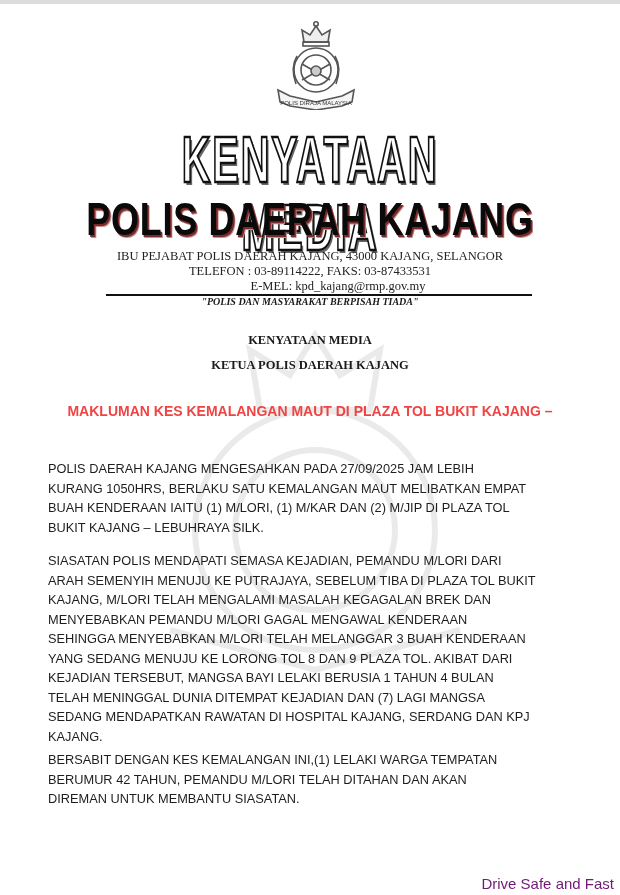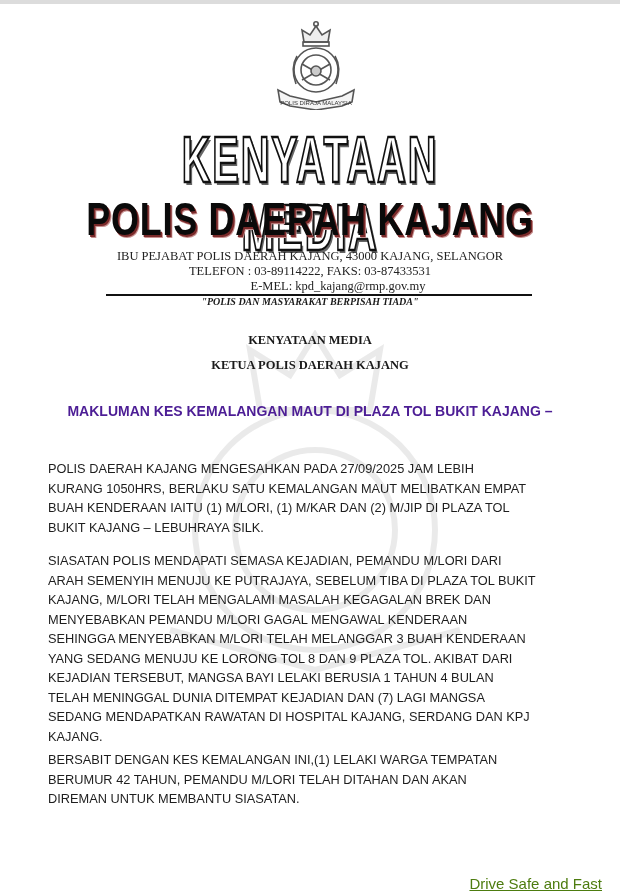--- a/index.html
+++ b/index.html
@@ -20,24 +20,24 @@
     position: absolute; left: 0; width: 620px; top: 194px; text-align: center;
     font-family: "Liberation Sans", sans-serif; font-weight: bold; font-size: 46px; line-height: 50px;
     color: #0a0a0a; transform: scaleX(0.78); transform-origin: center;
     text-shadow: 2px 2px 0 #7a2a2a, 3px 3px 0 #c89090;
     letter-spacing: 1px;
   }
   .addr { position: absolute; left: 0; width: 620px; text-align: center; font-size: 12.5px; line-height: 16px; color: #222; }
   .rule1 { position: absolute; left: 106px; width: 426px; top: 294px; height: 2px; background: #111; }
   .motto { position: absolute; left: 0; width: 620px; top: 296px; text-align: center; font-size: 10px; font-weight: bold; font-style: italic; line-height: 12px; }
   .hdr { position: absolute; left: 0; width: 620px; text-align: center; font-size: 12.5px; font-weight: bold; line-height: 18px; }
-  .subject { position: absolute; left: 50px; width: 520px; top: 401px; text-align: center; font-family: "Liberation Sans", sans-serif; font-weight: bold; font-size: 14px; line-height: 20px; color: #4c1d95; }
+  .subject { position: absolute; left: 50px; width: 520px; top: 401px; text-align: center; font-family: "Liberation Sans", sans-serif; font-weight: bold; font-size: 14px; line-height: 20px; color: #ef4444; }
   .para { position: absolute; left: 48px; width: 560px; font-family: "Liberation Sans", sans-serif; font-size: 13.6px; line-height: 19.5px; color: #1e1e1e; transform: scaleX(0.94); transform-origin: left; }
   .para div { white-space: nowrap; }
-  .footer-wm { position: absolute; right: 18px; top: 875px; font-family: "Liberation Sans", sans-serif; font-size: 15px; color: #4d7c0f; text-decoration: underline; }
+  .footer-wm { position: absolute; right: 6px; top: 875px; font-family: "Liberation Sans", sans-serif; font-size: 15px; color: #701a75; }
 </style>
 </head>
 <body>
 
 <div class="topbar"></div>
 
 <svg class="crest" viewBox="0 0 88 92">
   <g fill="none" stroke="#555" stroke-width="1.6">
     <path d="M32 24 L30 12 L38 17 L44 8 L50 17 L58 12 L56 24 Z" fill="#eee"></path>
     <circle cx="44" cy="6" r="2.2"></circle>

